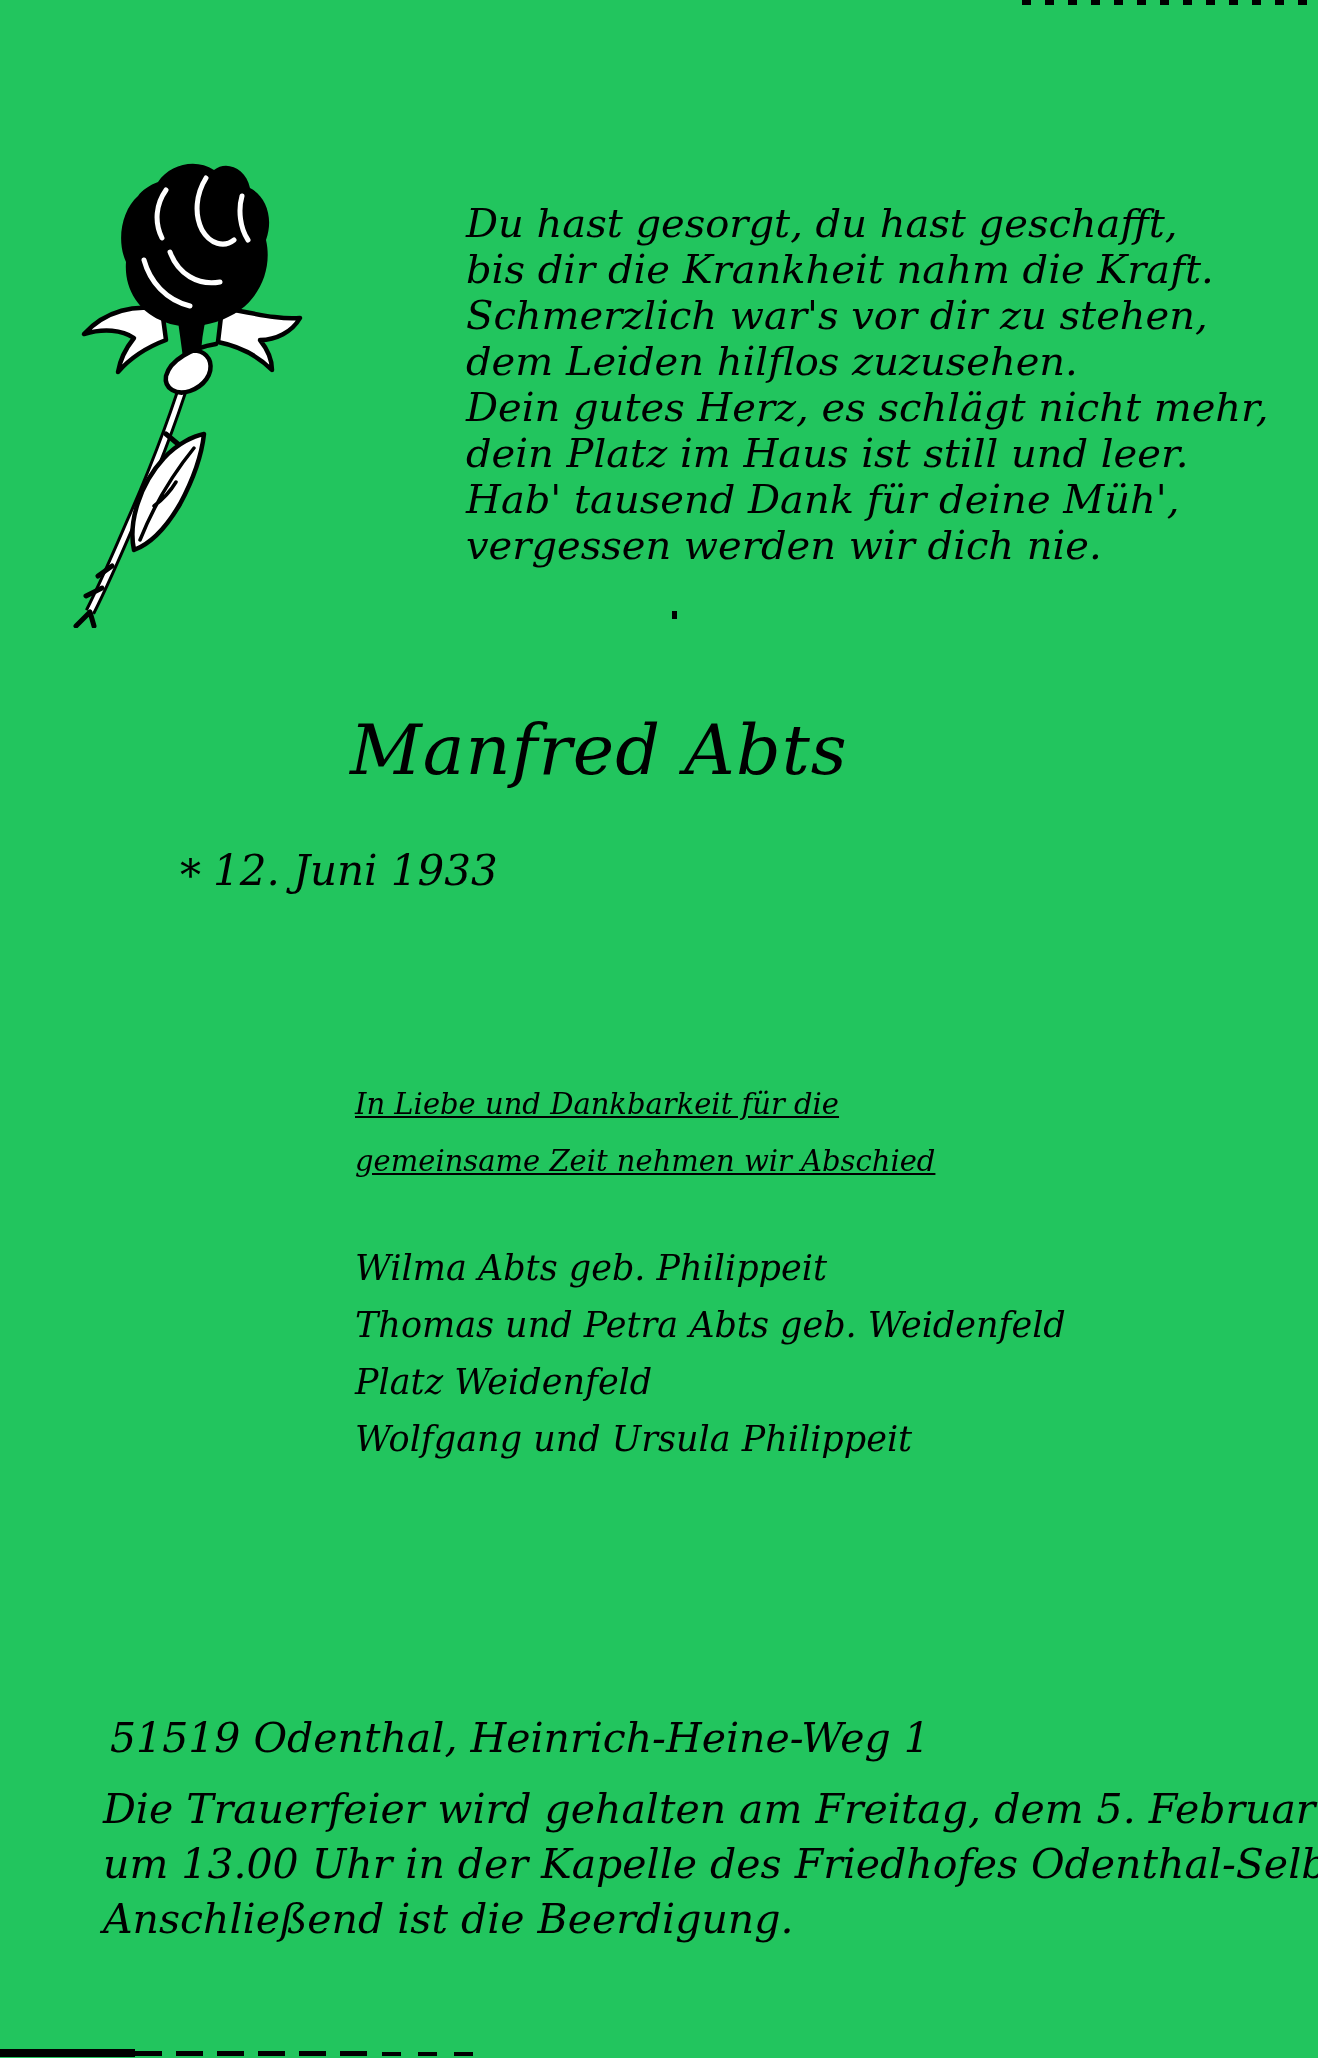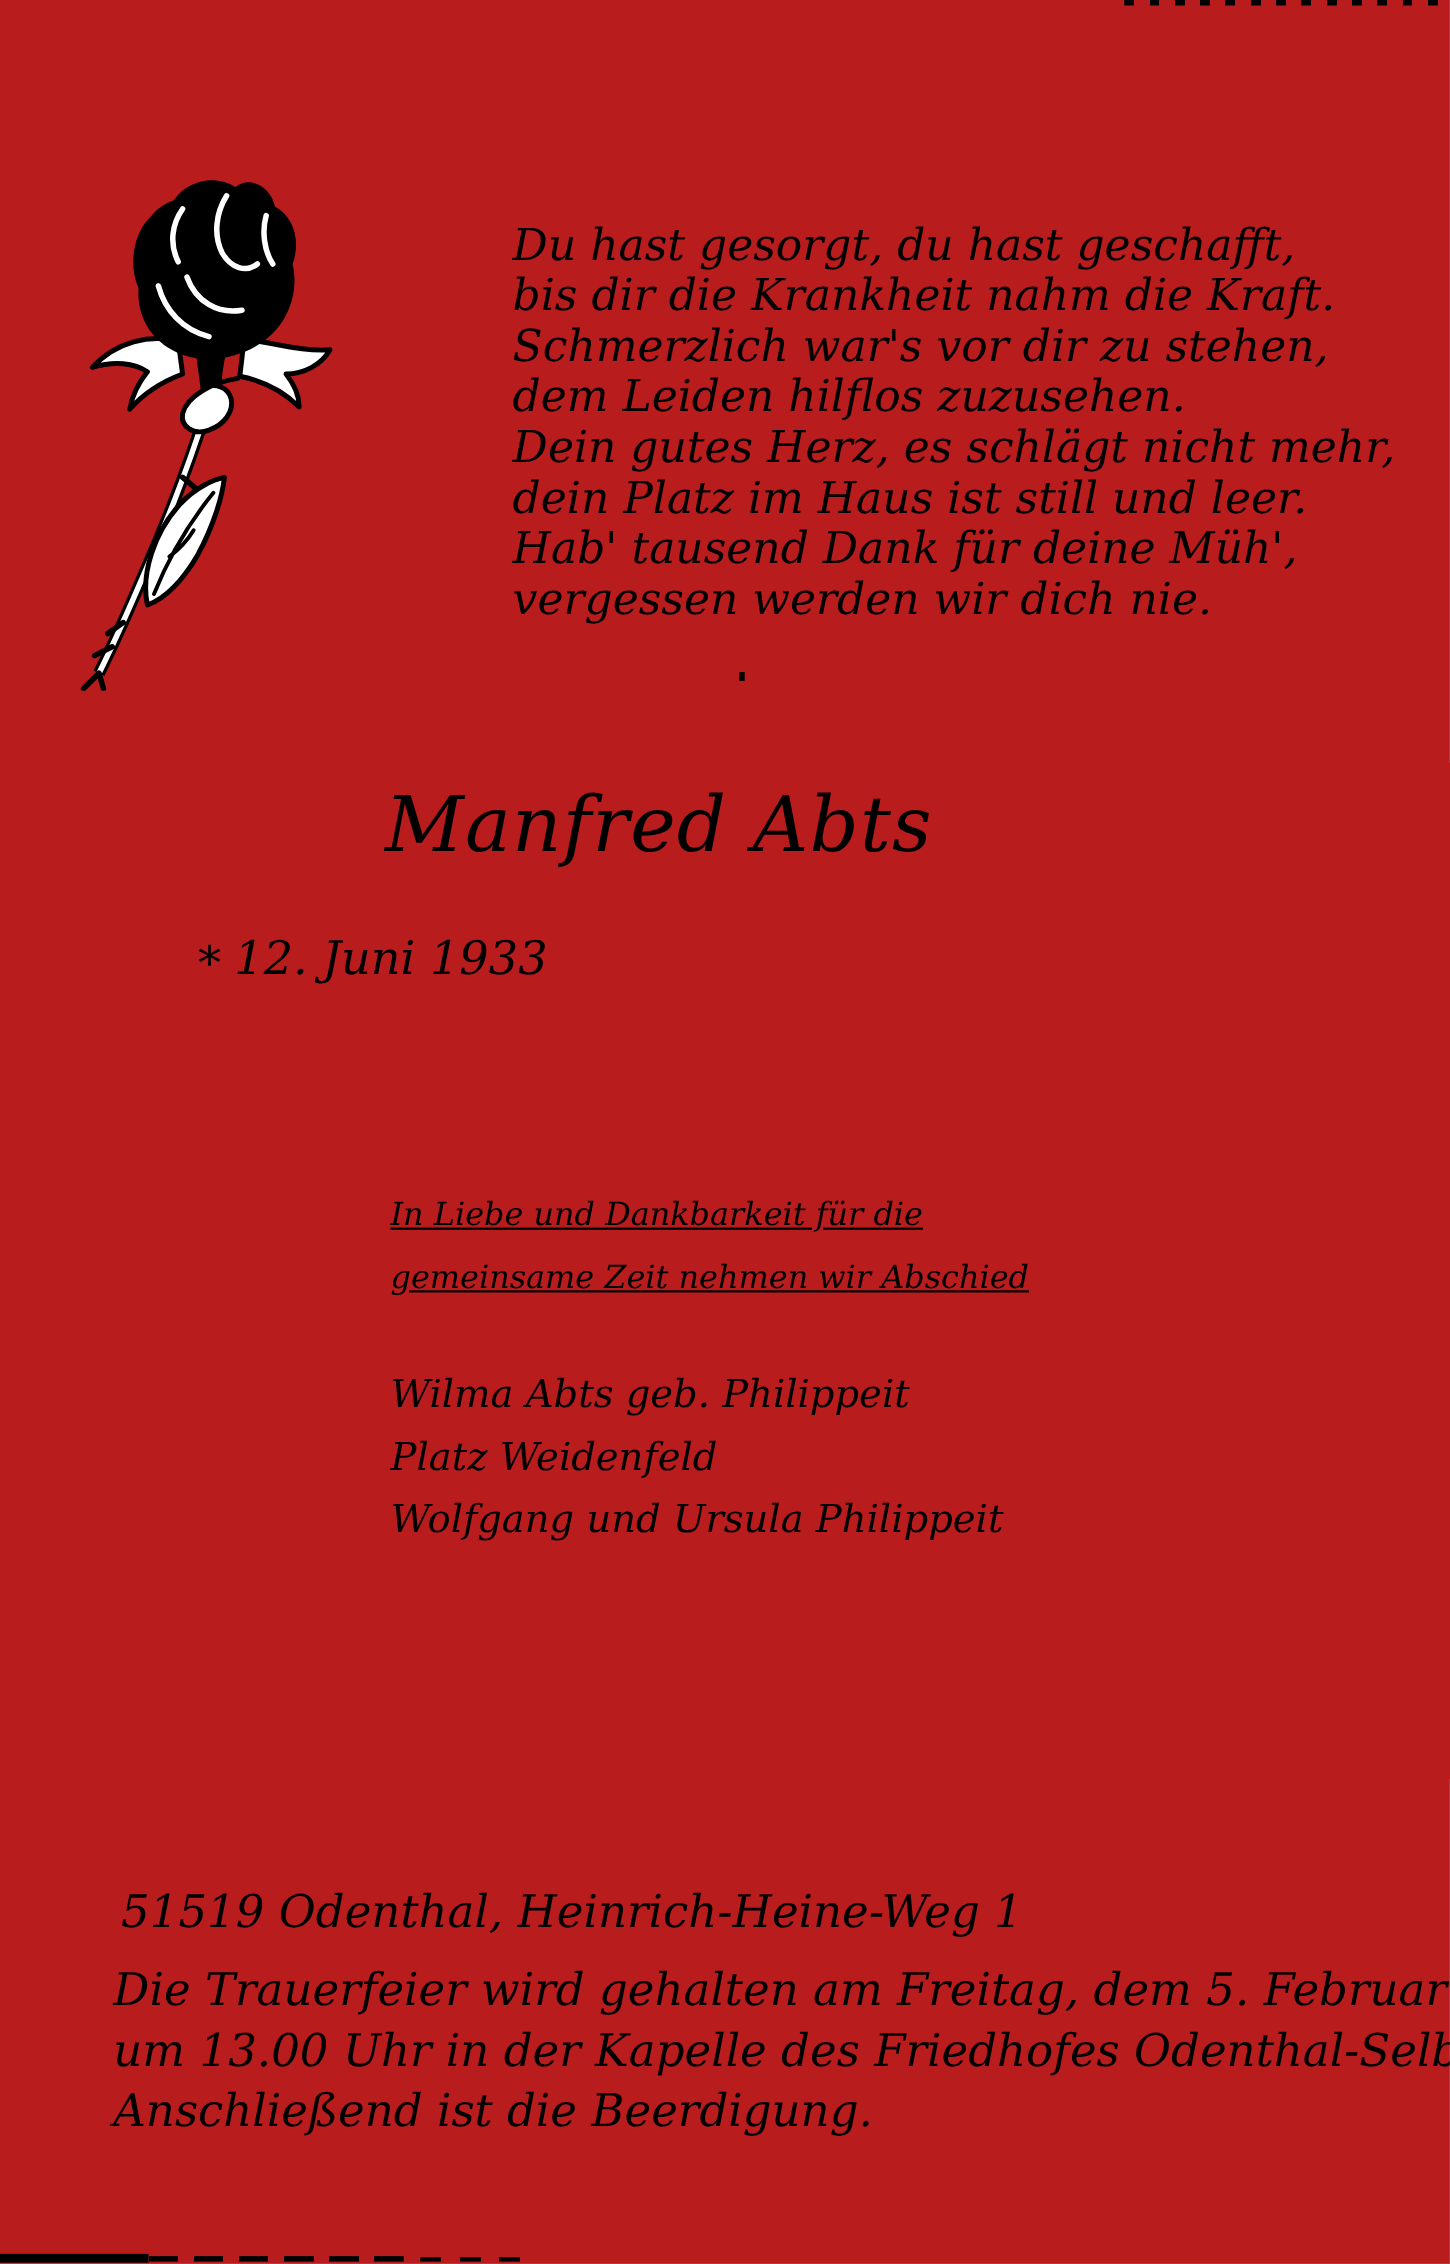--- a/index.html
+++ b/index.html
@@ -1,21 +1,21 @@
 <!DOCTYPE html>
 <html><head>
 <meta charset="utf-8">
 <style>
   html, body { margin: 0; padding: 0; background: #888; }
   .page {
     position: relative;
     width: 1318px;
     height: 2058px;
     margin: 0 auto;
-    background: #b91c1c;
+    background: #22c55e;
     overflow: hidden;
     font-family: "DejaVu Serif", "Liberation Serif", serif;
     font-style: italic;
     color: #000000;
   }
 
   
   .artifact-top {
     position: absolute; left: 1022px; top: 0; width: 296px; height: 5px;
     background: repeating-linear-gradient(90deg, #000 0 9px, transparent 9px 23px);
@@ -103,20 +103,21 @@
     </span>
   </div>
 
   <div class="farewell">
     <div>In Liebe und Dankbarkeit für die</div>
     <div>gemeinsame Zeit nehmen wir Abschied</div>
   </div>
 
   <div class="mourners">
     <div>Wilma Abts geb. Philippeit</div>
+    <div>Thomas und Petra Abts geb. Weidenfeld</div>
     <div>Platz Weidenfeld</div>
     <div>Wolfgang und Ursula Philippeit</div>
   </div>
 
   <div class="address">51519 Odenthal, Heinrich-Heine-Weg 1</div>
 
   <div class="funeral">
     <div>Die Trauerfeier wird gehalten am Freitag, dem 5. Februar 2010,</div>
     <div>um 13.00 Uhr in der Kapelle des Friedhofes Odenthal-Selbach.</div>
     <div>Anschließend ist die Beerdigung.</div>

